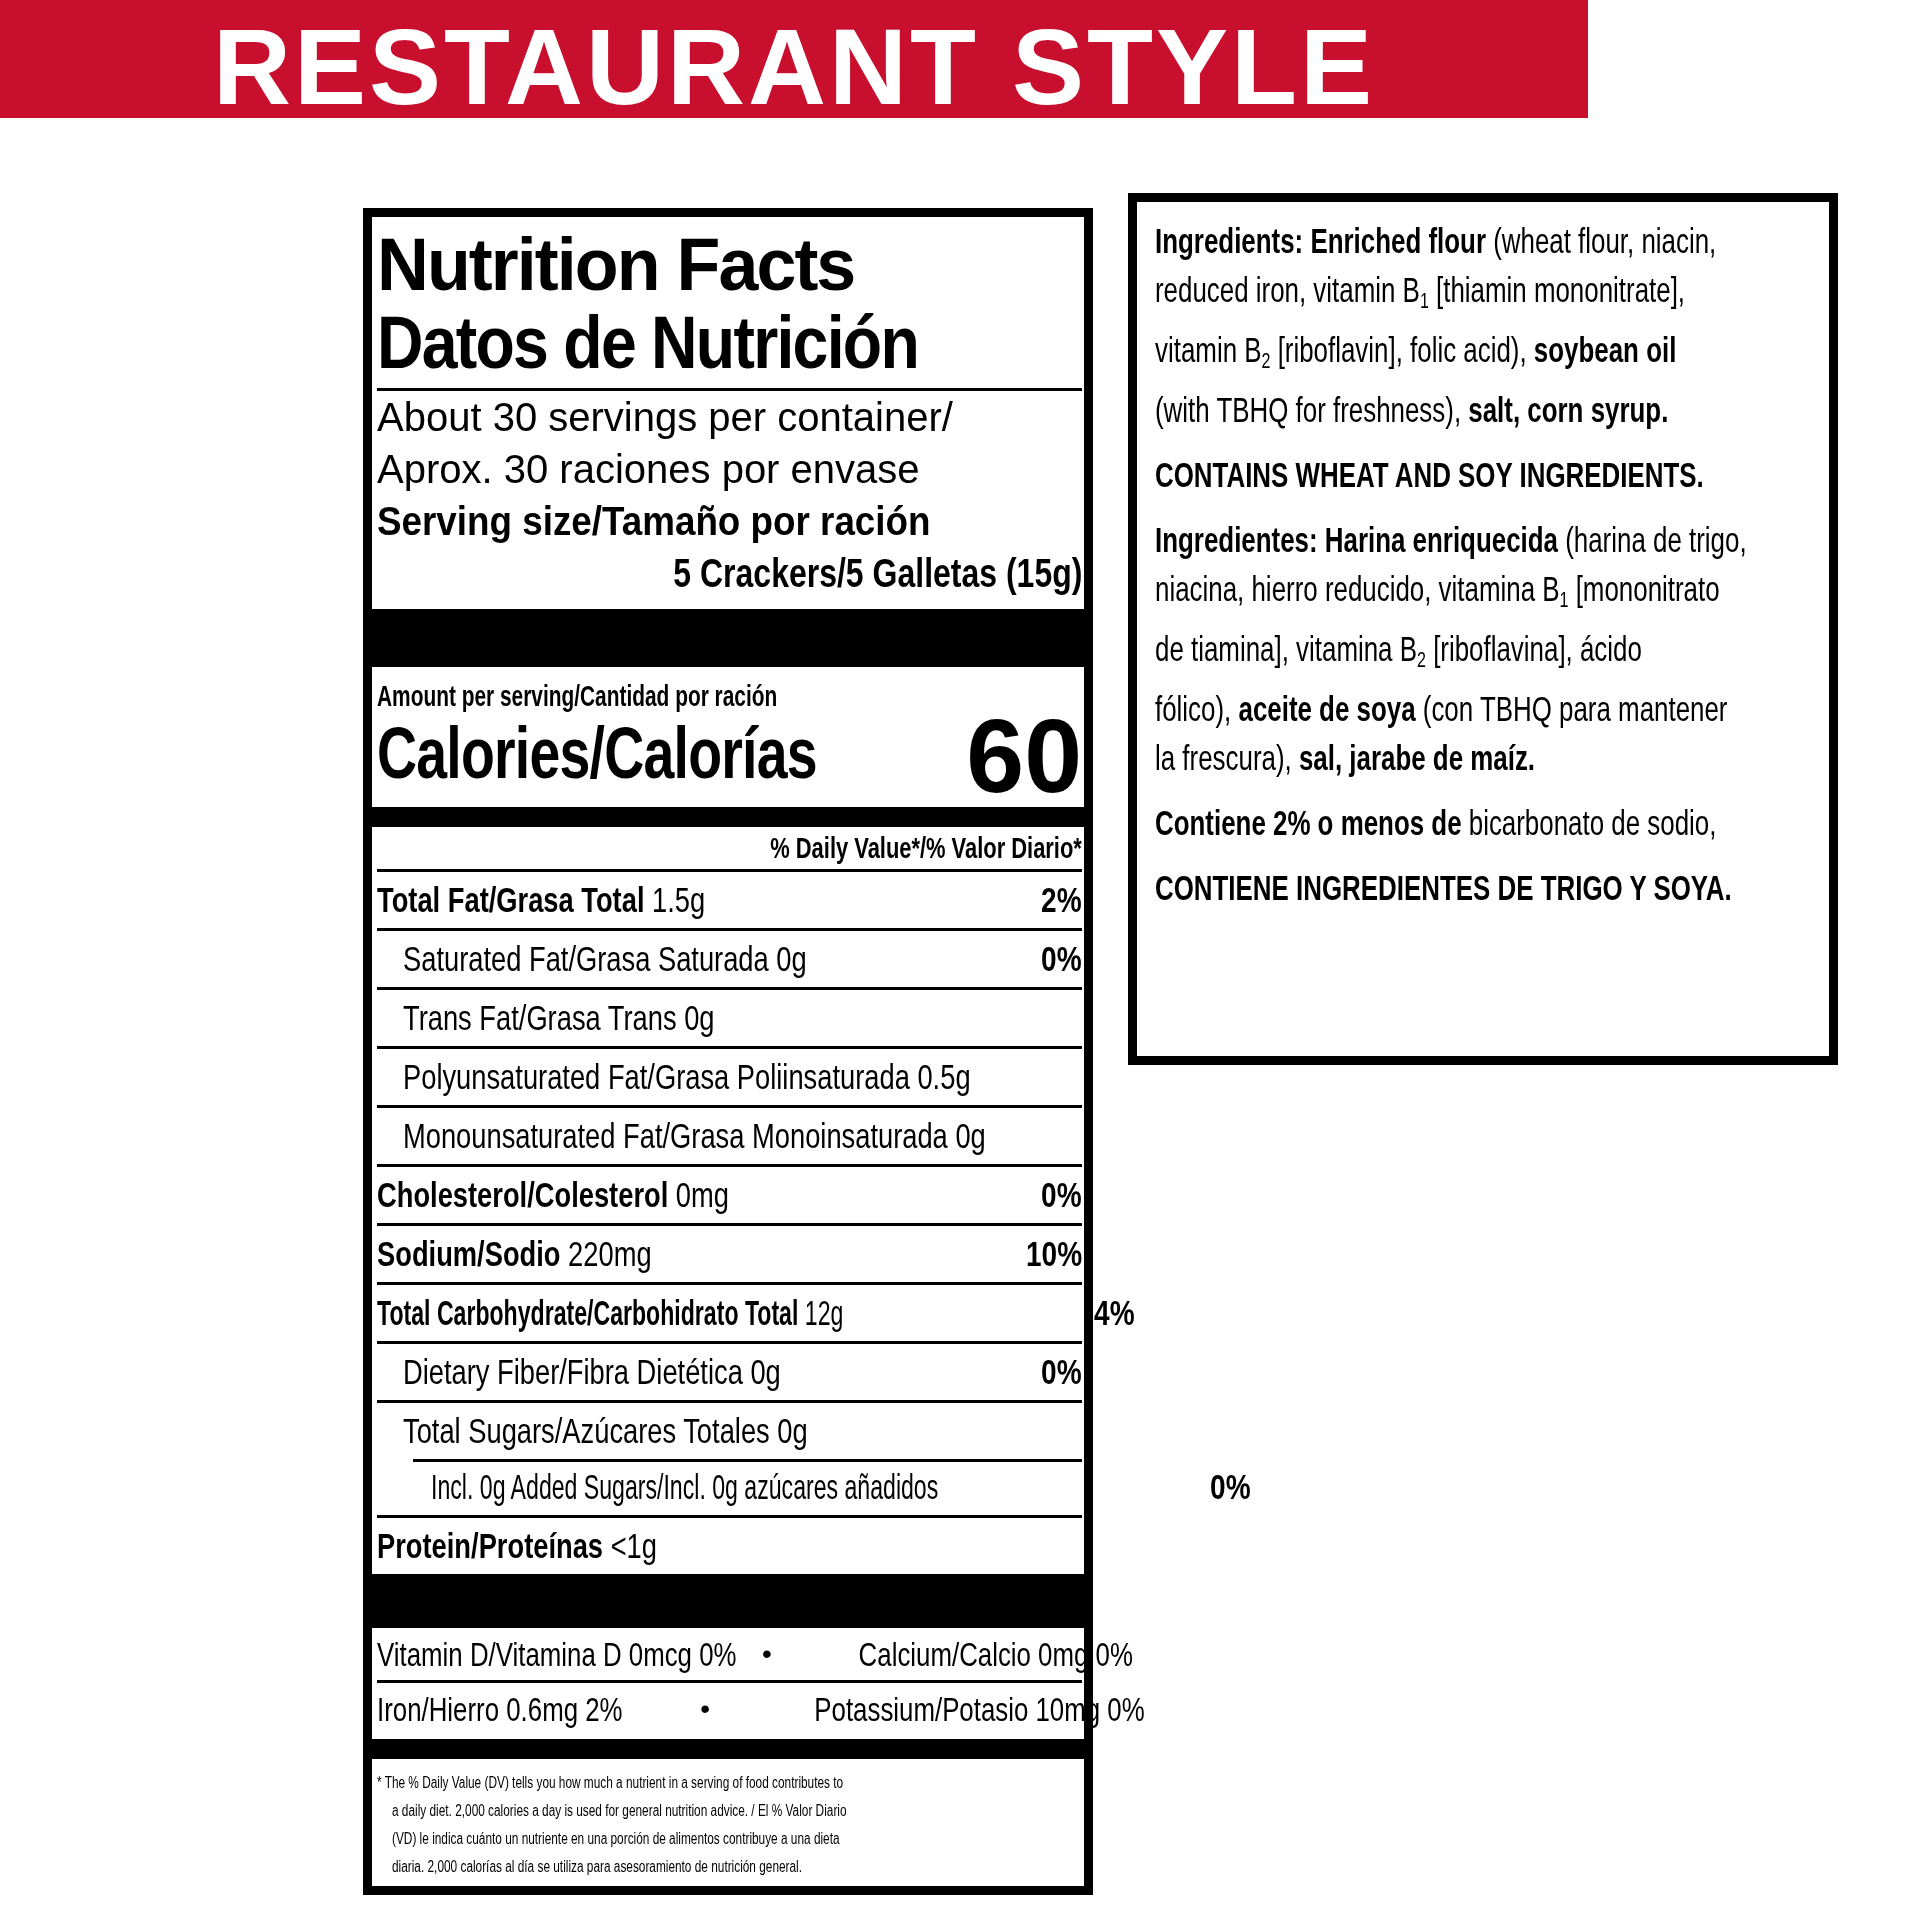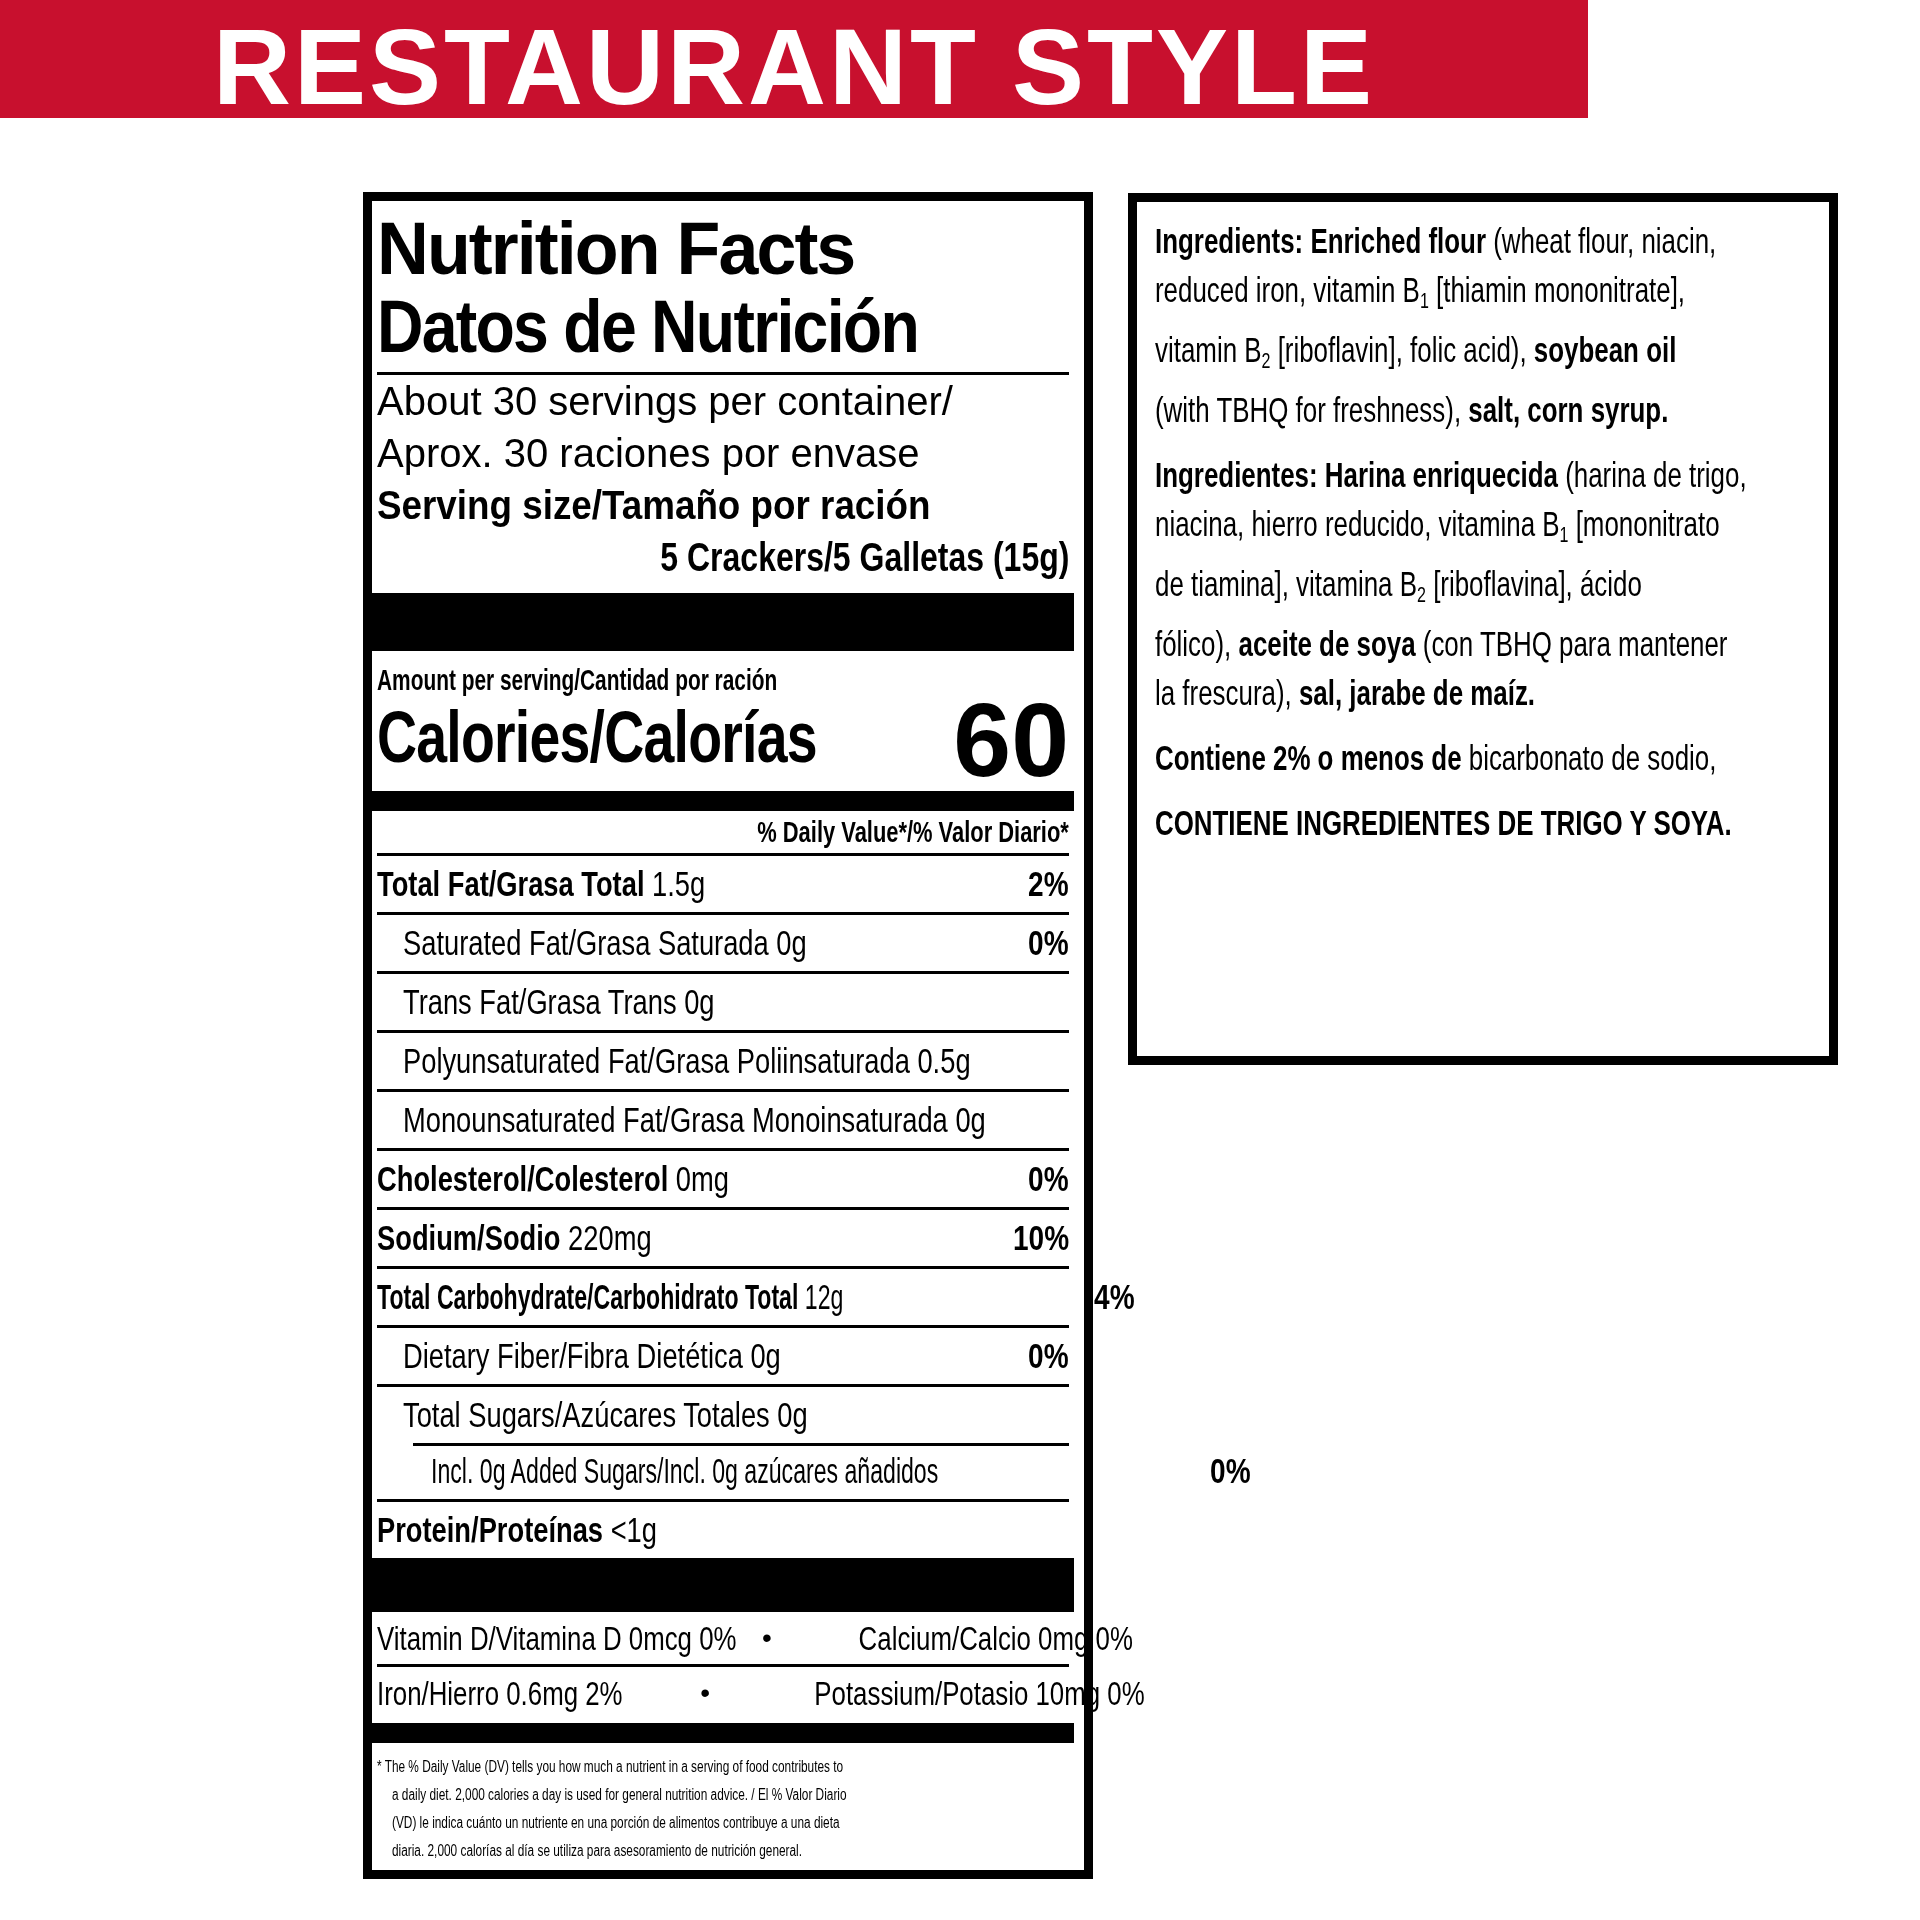--- a/index.html
+++ b/index.html
@@ -1,21 +1,21 @@
 <!DOCTYPE html>
 <html><head>
 <meta charset="utf-8">
 <style>
   html,body{margin:0;padding:0;background:#fff;}
   body{width:1920px;height:1920px;position:relative;font-family:"Liberation Sans",sans-serif;color:#000;overflow:hidden;}
   
   .banner{position:absolute;left:0;top:0;width:1588px;height:118px;display:flex;align-items:center;justify-content:center;}
   .banner-text{font-weight:bold;font-size:108px;line-height:1;letter-spacing:3px;padding-top:16px;white-space:nowrap;}
   
-  .np{position:absolute;left:363px;top:192px;width:730px;height:1687px;border:9px solid #000;box-sizing:border-box;background:#fff;padding:9px 15px 0 5px;}
+  .np{position:absolute;left:363px;top:208px;width:730px;height:1687px;border:9px solid #000;box-sizing:border-box;background:#fff;padding:9px 2px 0 5px;}
   .ip{position:absolute;left:1128px;top:193px;width:710px;height:872px;border:9px solid #000;box-sizing:border-box;background:#fff;padding:14px 5px 0 18px;}
   
   .sxl{display:inline-block;transform-origin:0 50%;white-space:nowrap;}
   .sxr{display:inline-block;transform-origin:100% 50%;white-space:nowrap;}
   
   .np-title{font-weight:bold;font-size:74px;line-height:78px;letter-spacing:-2px;}
   .t1{transform:scaleX(.97);}
   .t2{transform:scaleX(.87);}
   .rule{height:3px;background:#000;}
   .rule-title{margin-top:6px;}
@@ -160,20 +160,23 @@
 </div>
 
 <div class="ip">
     <div class="ipar">
       <div class="iline"><span class="isx"><b>Ingredients: Enriched flour </b>(wheat flour, niacin,</span></div>
       <div class="iline"><span class="isx">reduced iron, vitamin B<span class="subn">1</span> [thiamin mononitrate],</span></div>
       <div class="iline"><span class="isx">vitamin B<span class="subn">2</span> [riboflavin], folic acid), <b>soybean oil</b></span></div>
       <div class="iline"><span class="isx">(with TBHQ for freshness), <b>salt, corn syrup.</b></span></div>
     </div>
     <div class="ipar">
+      <div class="iline"><span class="isx"><b>CONTAINS WHEAT AND SOY INGREDIENTS.</b></span></div>
+    </div>
+    <div class="ipar">
       <div class="iline"><span class="isx"><b>Ingredientes: Harina enriquecida </b>(harina de trigo,</span></div>
       <div class="iline"><span class="isx">niacina, hierro reducido, vitamina B<span class="subn">1</span> [mononitrato</span></div>
       <div class="iline"><span class="isx">de tiamina], vitamina B<span class="subn">2</span> [riboflavina], ácido</span></div>
       <div class="iline"><span class="isx">fólico), <b>aceite de soya </b>(con TBHQ para mantener</span></div>
       <div class="iline"><span class="isx">la frescura), <b>sal, jarabe de maíz.</b></span></div>
     </div>
     <div class="ipar">
       <div class="iline"><span class="isx"><b>Contiene 2% o menos de </b>bicarbonato de sodio,</span></div>
     </div>
     <div class="ipar">

